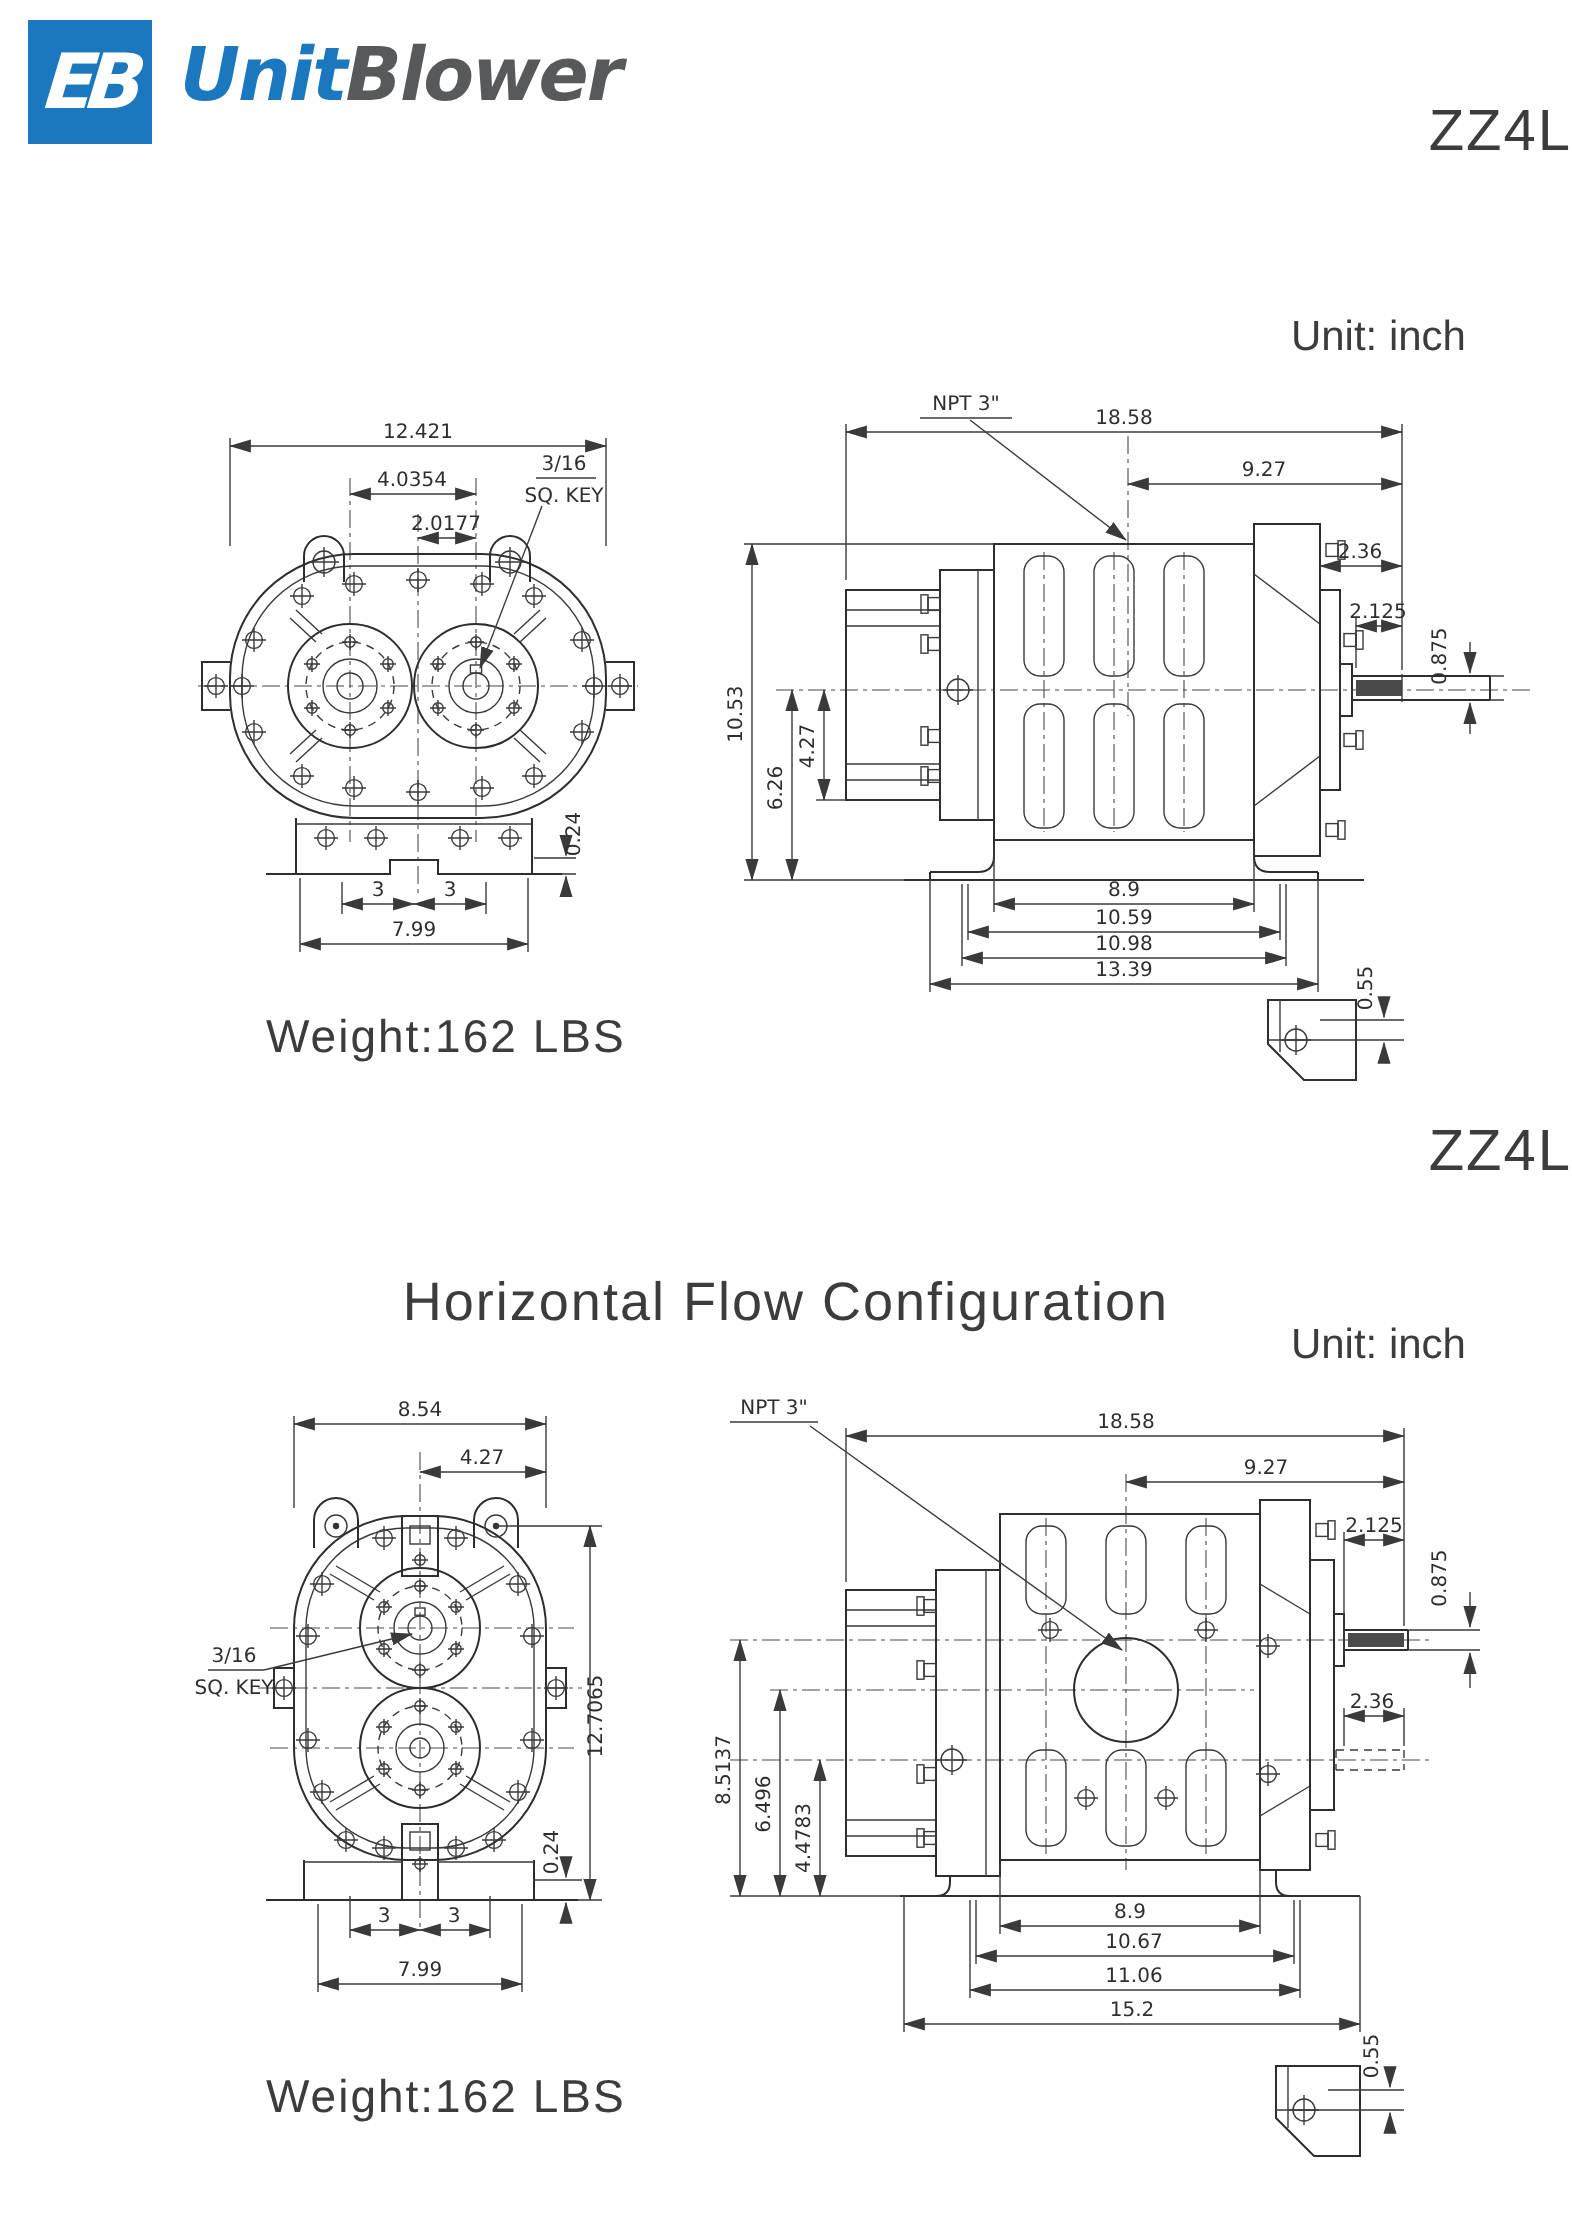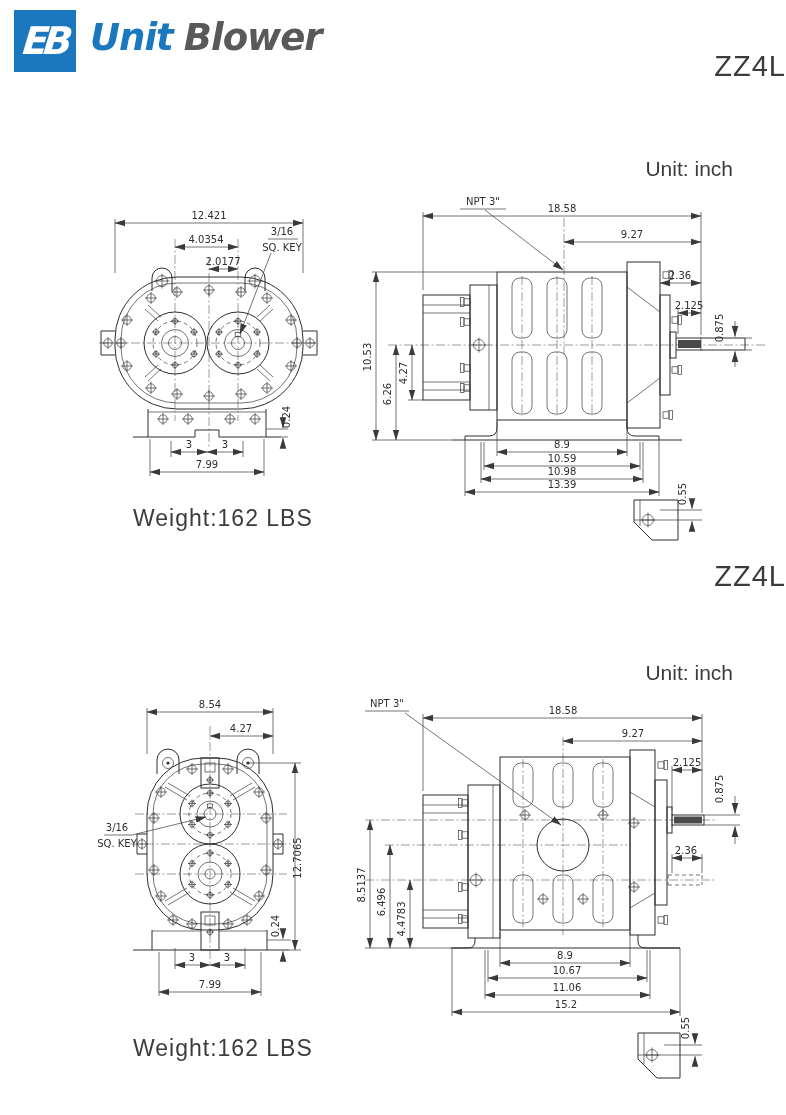--- a/index.html
+++ b/index.html
@@ -6,21 +6,21 @@
   #page{position:relative;width:786px;height:1115px;background:#fff;overflow:hidden;
         font-family:"Liberation Sans",sans-serif;}
   .logo-mark{position:absolute;left:14px;top:10px;width:62px;height:62px;background:#1b78be;
         color:#fff;display:flex;align-items:center;justify-content:center;
         font-family:"DejaVu Sans",sans-serif;font-style:italic;font-weight:800;font-size:38px;
         letter-spacing:-5px;}
   .logo-mark span{display:inline-block;transform:skewX(-6deg);}
   .brand{position:absolute;left:90px;top:16px;font-family:"DejaVu Sans",sans-serif;
         font-style:italic;font-weight:800;font-size:37px;letter-spacing:-1px;white-space:nowrap;}
   .brand .b1{color:#1b78be;}
-  .brand .b2{color:#58595b;margin-left:11px;}
+  .brand .b2{color:#58595b;}
   .cadtext{position:absolute;color:#3c3c3c;white-space:nowrap;}
   .model{left:0;width:100%;text-align:right;font-size:29px;letter-spacing:1px;}
   .config{left:0;width:100%;text-align:center;font-size:27px;letter-spacing:1px;}
   .unit{font-size:21px;text-align:right;}
   .weight{font-size:23px;letter-spacing:1px;text-align:center;}
   svg.draw{position:absolute;}
   .ln{stroke:#2e2e2e;stroke-width:1;fill:none;}
   .fn{stroke:#3a3a3a;stroke-width:.7;fill:none;}
   .dm{stroke:#3a3a3a;stroke-width:.7;fill:none;}
   .cl{stroke:#4a4a4a;stroke-width:.55;fill:none;stroke-dasharray:9 2.5 2 2.5;}
@@ -254,20 +254,21 @@
       <path class="fn" d="M282,330 H350 M308,320 H350"></path>
       <line class="dm" x1="340" y1="309" x2="340" y2="318.6" marker-end="url(#arr)"></line>
       <line class="dm" x1="340" y1="341" x2="340" y2="331.4" marker-end="url(#arr)"></line>
       <text class="t" text-anchor="middle" transform="rotate(-90 334 304)" x="334" y="304">0.55</text>
     </g>
   </svg>
 
   <div class="cadtext weight" style="left:133px;top:505px">Weight:162 LBS</div>
 
   <div class="cadtext model" style="top:560px">ZZ4L</div>
+  <div class="cadtext config" style="top:636px">Horizontal Flow Configuration</div>
   <div class="cadtext unit" style="top:661px;right:53px">Unit:  inch</div>
 
   <svg class="draw" style="left:95px;top:700px" width="250" height="310" viewBox="0 0 250 310">
     <g>
       <path class="cl" d="M115,26 V264 M34,144 H196 M40,114 H192 M40,174 H192"></path>
     </g>
     <g>
       <rect class="ln" x="52" y="58" width="126" height="172" rx="56"></rect>
       <rect class="fn" x="58" y="64" width="114" height="160" rx="50"></rect>
       <path class="ln" d="M62,74 V60 A11,11 0 0 1 84,60 V74 M142,74 V60 A11,11 0 0 1 164,60 V74"></path>

